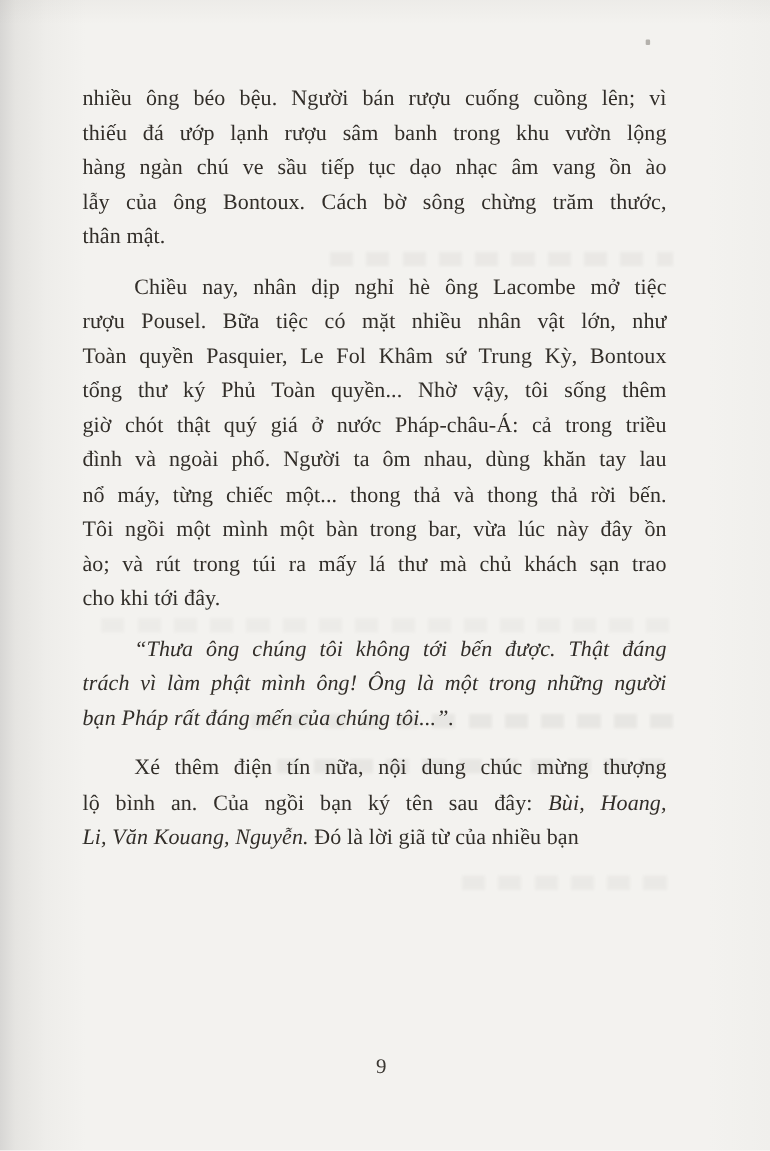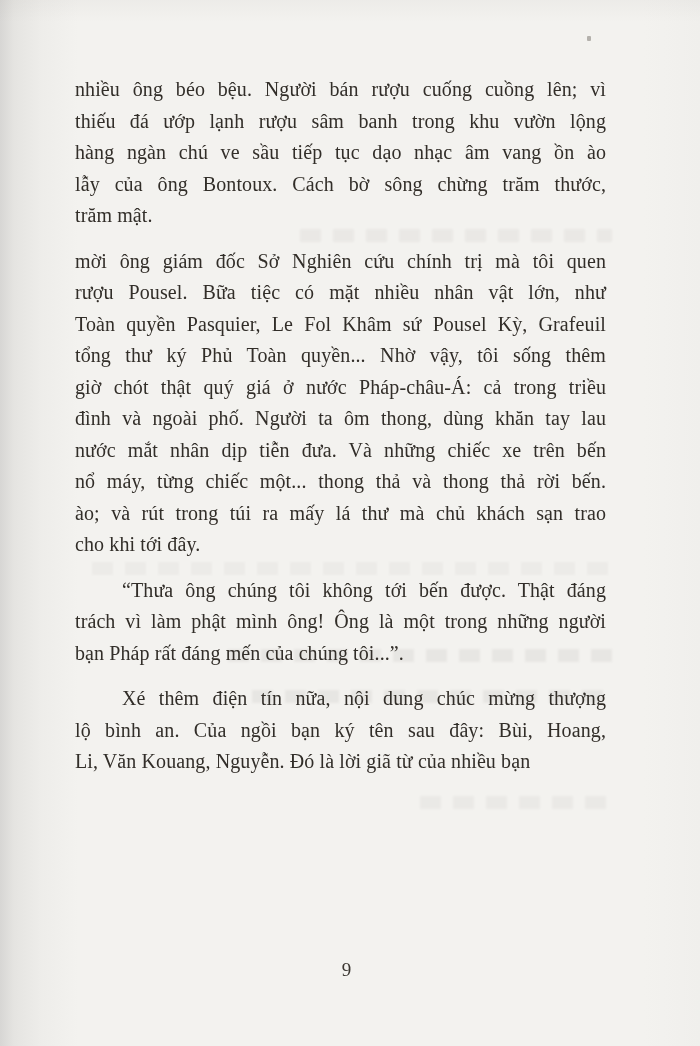--- a/index.html
+++ b/index.html
@@ -18,29 +18,29 @@
       linear-gradient(90deg, #d7d6d4 0px, #e5e4e1 14px, #eeedea 42px, #f3f2ef 78px, #f3f2ef 92%, #f0efec 100%);
   }
   .text-block {
     position: absolute;
     left: 75px; top: 74px; width: 543px;
     font-size: 20px;
     line-height: 31.5px;
     letter-spacing: 0.1px;
   }
   .para { margin: 0 12px 14px 0; }
-  .para.quote { }
+  .para.quote { font-style: italic; }
   .line {
     display: block;
     text-align: justify;
     text-align-last: justify;
   }
   .line.last { text-align-last: left; }
   .line.indent { text-indent: 47px; }
-  .it { }
+  .it { font-style: italic; }
   .page-number {
     position: absolute;
     top: 959px; left: 75px; width: 543px;
     text-align: center;
     font-size: 19px;
     color: #3b3732;
   }
   
   .ghost {
     position: absolute;
@@ -74,31 +74,31 @@
   <div class="ghost g4"></div>
   <div class="ghost g5"></div>
   <div class="speck"></div>
 
   <main class="text-block" id="text-block">
       <p class="para">
         <span class="line"><span>nhiều ông béo bệu. Người bán rượu cuống cuồng lên; vì</span></span>
         <span class="line"><span>thiếu đá ướp lạnh rượu sâm banh trong khu vườn lộng</span></span>
         <span class="line"><span>hàng ngàn chú ve sầu tiếp tục dạo nhạc âm vang ồn ào</span></span>
         <span class="line"><span>lẫy của ông Bontoux. Cách bờ sông chừng trăm thước,</span></span>
-        <span class="line last"><span>trăm mật.</span></span>
+        <span class="line last"><span>thân mật.</span></span>
       </p>
       <p class="para">
-        <span class="line"><span>mời ông giám đốc Sở Nghiên cứu chính trị mà tôi quen</span></span>
+        <span class="line indent"><span>Chiều nay, nhân dịp nghỉ hè ông Lacombe mở tiệc</span></span>
         <span class="line"><span>rượu Pousel. Bữa tiệc có mặt nhiều nhân vật lớn, như</span></span>
-        <span class="line"><span>Toàn quyền Pasquier, Le Fol Khâm sứ Pousel Kỳ, Grafeuil</span></span>
+        <span class="line"><span>Toàn quyền Pasquier, Le Fol Khâm sứ Trung Kỳ, Bontoux</span></span>
         <span class="line"><span>tổng thư ký Phủ Toàn quyền... Nhờ vậy, tôi sống thêm</span></span>
         <span class="line"><span>giờ chót thật quý giá ở nước Pháp-châu-Á: cả trong triều</span></span>
-        <span class="line"><span>đình và ngoài phố. Người ta ôm thong, dùng khăn tay lau</span></span>
-        <span class="line"><span>nước mắt nhân dịp tiễn đưa. Và những chiếc xe trên bến</span></span>
+        <span class="line"><span>đình và ngoài phố. Người ta ôm nhau, dùng khăn tay lau</span></span>
         <span class="line"><span>nổ máy, từng chiếc một... thong thả và thong thả rời bến.</span></span>
+        <span class="line"><span>Tôi ngồi một mình một bàn trong bar, vừa lúc này đây ồn</span></span>
         <span class="line"><span>ào; và rút trong túi ra mấy lá thư mà chủ khách sạn trao</span></span>
         <span class="line last"><span>cho khi tới đây.</span></span>
       </p>
       <p class="para quote">
         <span class="line indent"><span>“Thưa ông chúng tôi không tới bến được. Thật đáng</span></span>
         <span class="line"><span>trách vì làm phật mình ông! Ông là một trong những người</span></span>
         <span class="line last"><span>bạn Pháp rất đáng mến của chúng tôi...”.</span></span>
       </p>
       <p class="para">
         <span class="line indent"><span>Xé thêm điện tín nữa, nội dung chúc mừng thượng</span></span>

